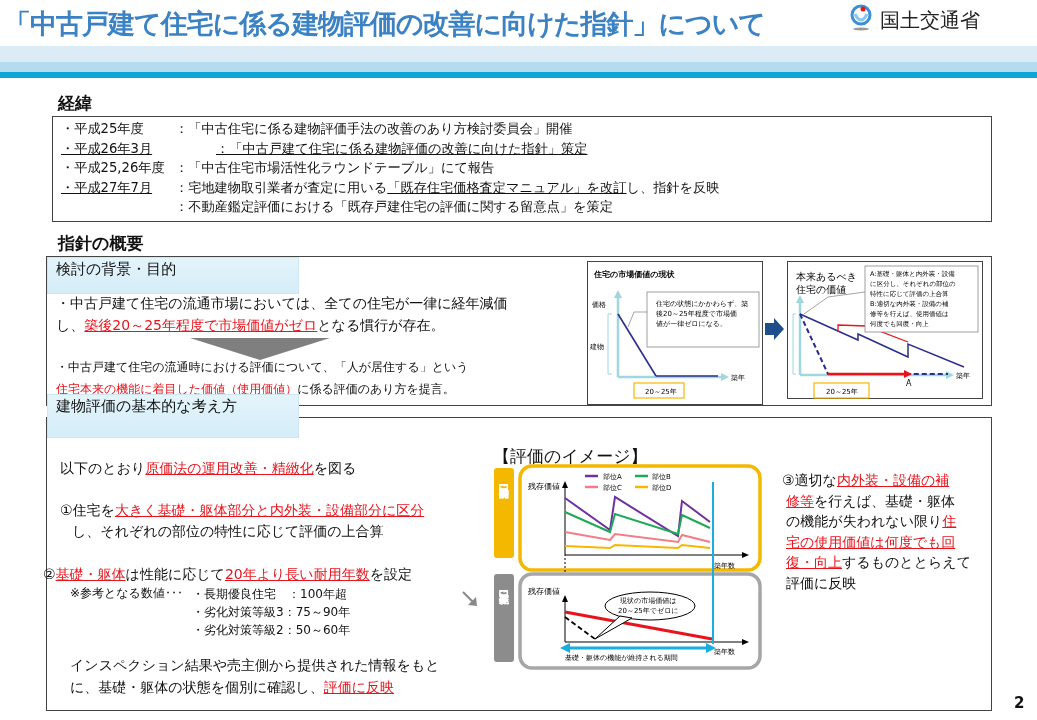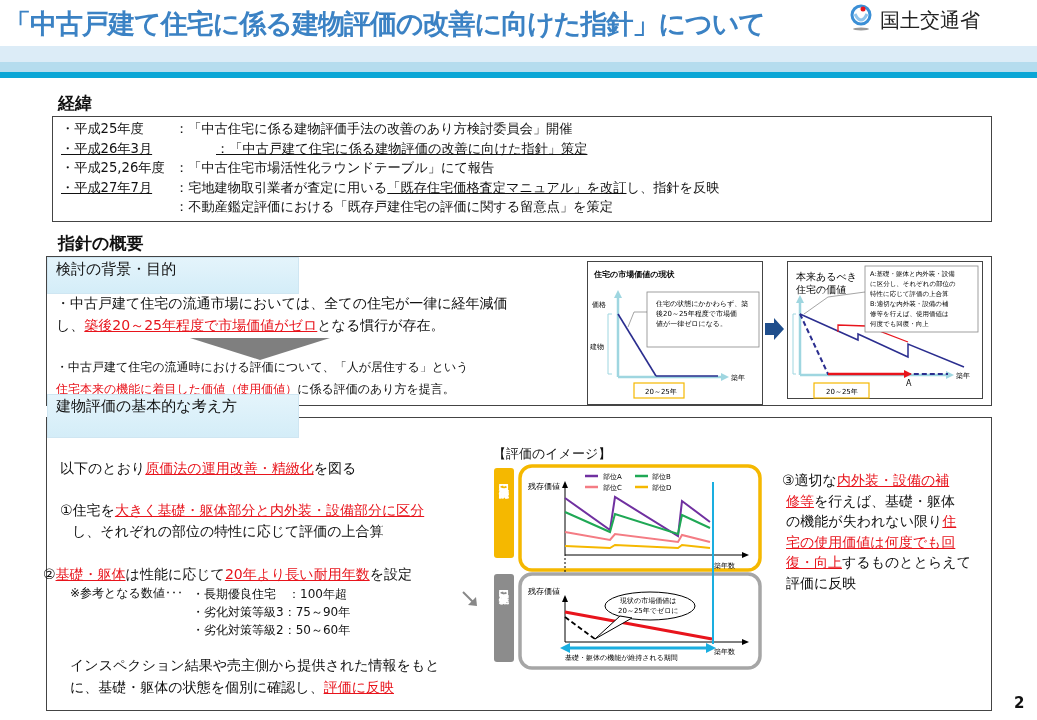--- a/index.html
+++ b/index.html
@@ -150,21 +150,21 @@
 </div>
 <svg style="position:absolute;left:461px;top:590px;" width="18" height="18">
   <line x1="2" y1="2" x2="14" y2="14" stroke="#888" stroke-width="2"></line>
   <polygon points="16,16 7,15 15,7" fill="#888"></polygon>
 </svg>
 <div class="t" style="left:70px;top:654px;font-size:14px;line-height:22px;">
   <div>インスペクション結果や売主側から提供された情報をもと</div>
   <div><span>に、基礎・躯体の状態を個別に確認し、</span><span class="red">評価に反映</span></div>
 </div>
 
-<div class="t" style="left:493px;top:445px;font-size:13px;">【評価のイメージ】</div>
+<div class="t" style="left:493px;top:445px;font-size:17px;">【評価のイメージ】</div>
 <svg style="position:absolute;left:490px;top:462px;" width="275" height="210" viewBox="0 0 275 210">
 
   <rect x="4" y="6" width="20" height="90" rx="3" fill="#f5b800"></rect>
   <text x="14" y="18" font-size="10" fill="#fff" font-weight="bold" writing-mode="tb">【内外装・設備】</text>
   <rect x="30" y="4" width="240" height="104" rx="12" fill="none" stroke="#f5b800" stroke-width="3.5"></rect>
   <text x="38" y="27" font-size="8">残存価値</text>
   <line x1="75" y1="94" x2="75" y2="22" stroke="#000" stroke-width="1"></line>
   <polygon points="72,26 75,19 78,26" fill="#000"></polygon>
   <line x1="75" y1="93" x2="255" y2="93" stroke="#000" stroke-width="1"></line>
   <polygon points="252,90 259,93 252,96" fill="#000"></polygon>

